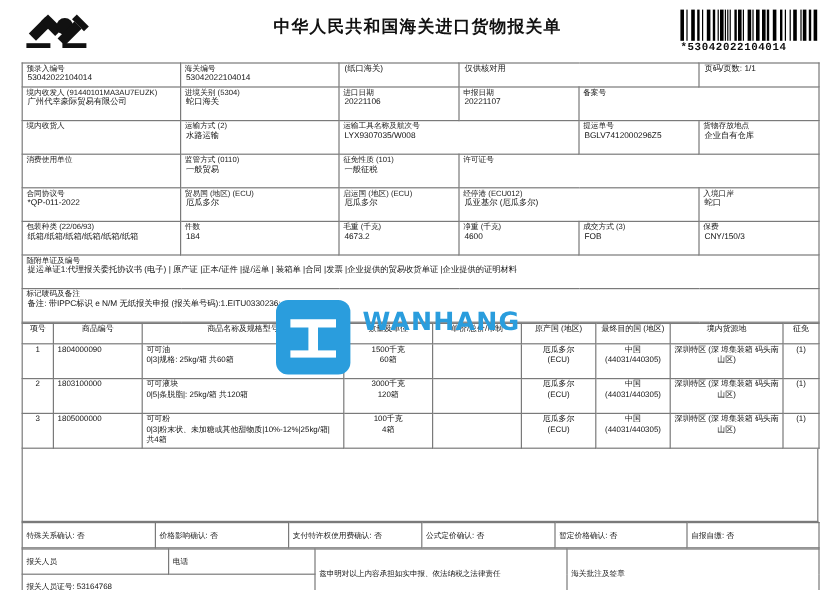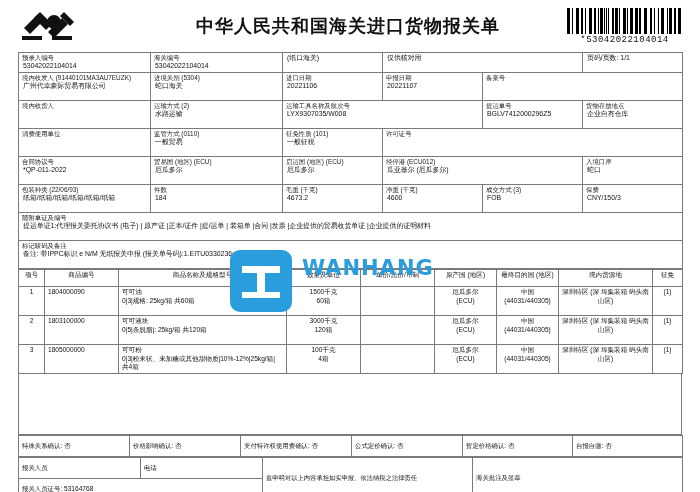--- a/index.html
+++ b/index.html
@@ -9,24 +9,24 @@
     font-family:"Liberation Sans","DejaVu Sans",sans-serif;
     color:#111;
   }
   .sheet{position:relative;width:700px;height:492px;}
 
   
   .hdr{position:relative;height:52px;}
   .logo{position:absolute;left:18px;top:8px;width:62px;height:40px;}
   .title{
     position:absolute;left:0;right:4px;top:14px;text-align:center;
-    font-size:18px;font-weight:bold;letter-spacing:1px;
+    font-size:14px;font-weight:bold;letter-spacing:1px;
     font-family:"DejaVu Sans",sans-serif;
   }
-  .barcode{position:absolute;right:18px;top:8px;text-align:center;}
+  .barcode{position:absolute;right:18px;top:8px;text-align:left;font-weight:bold;}
   .barcode .bars{height:26px;display:flex;align-items:flex-end;gap:0;}
   .barcode .bars i{display:block;background:#000;height:26px;}
   .barcode .num{font-size:9px;margin-top:1px;letter-spacing:.5px;font-family:"Liberation Mono",monospace;}
 
   
   table.main{
     border-collapse:collapse;width:664px;margin:0 18px;
     table-layout:fixed;
   }
   table.main td{

